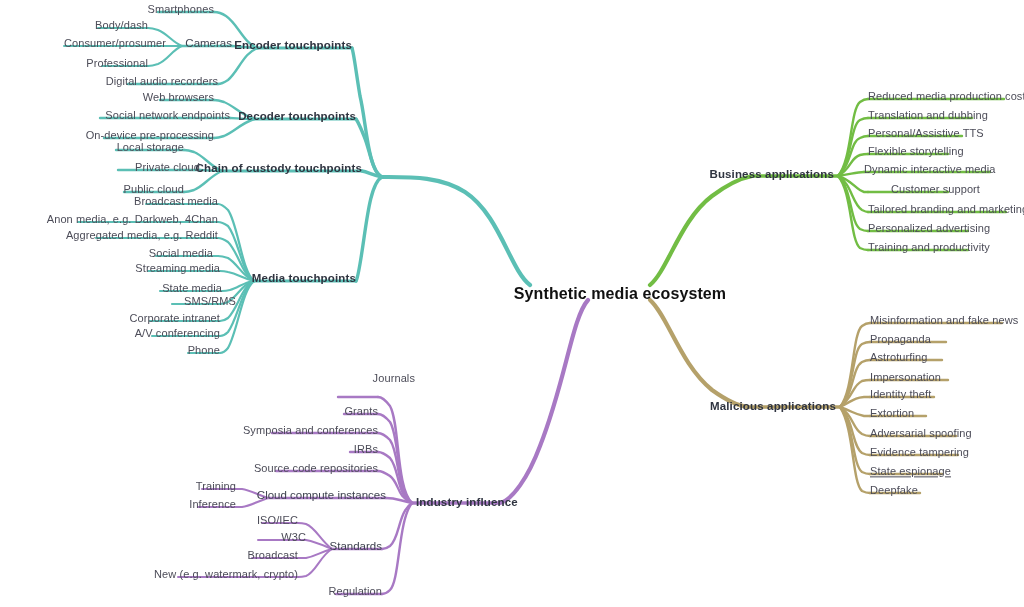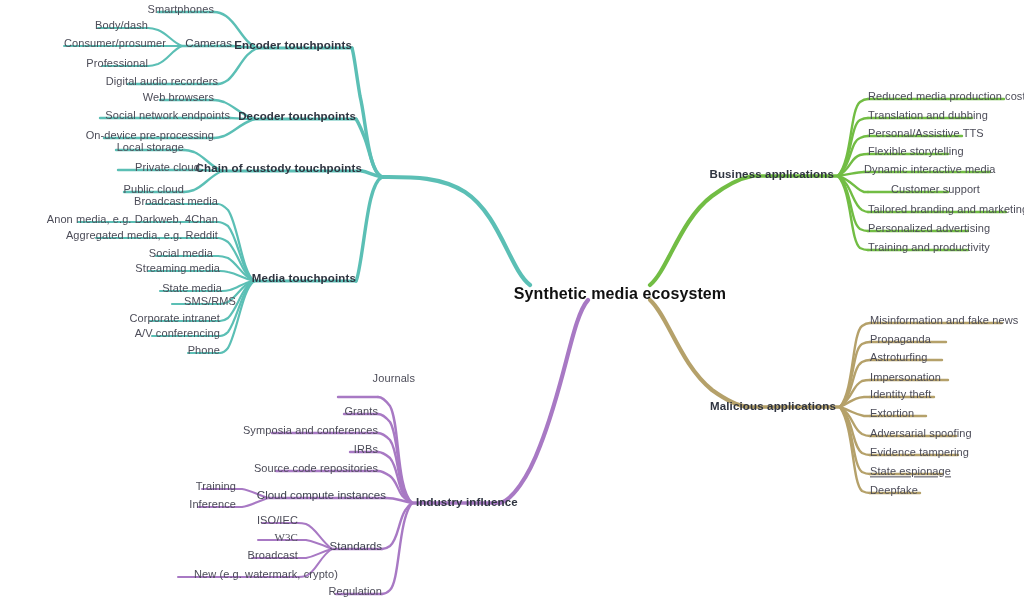--- a/index.html
+++ b/index.html
@@ -278,18 +278,18 @@
   <div class="node leaf anchor-right" style="left:378px; top:385px;margin-left:37px;">Journals</div>
   <div class="node leaf anchor-right" style="left:378px; top:418px;">Grants</div>
   <div class="node leaf anchor-right" style="left:378px; top:437px;">Symposia and conferences</div>
   <div class="node leaf anchor-right" style="left:378px; top:456px;">IRBs</div>
   <div class="node leaf anchor-right" style="left:378px; top:475px;">Source code repositories</div>
   <div class="node mid anchor-right" style="left:386px; top:502px;">Cloud compute instances</div>
   <div class="node leaf anchor-right" style="left:236px; top:493px;">Training</div>
   <div class="node leaf anchor-right" style="left:236px; top:511px;">Inference</div>
   <div class="node mid anchor-right" style="left:382px; top:553px;">Standards</div>
   <div class="node leaf anchor-right" style="left:298px; top:527px;">ISO/IEC</div>
-  <div class="node leaf anchor-right" style="left:298px; top:544px;font-family:Liberation Serif, serif;">W3C</div>
+  <div class="node leaf anchor-right" style="left:306px; top:544px;">W3C</div>
   <div class="node leaf anchor-right" style="left:298px; top:562px;">Broadcast</div>
-  <div class="node leaf anchor-right" style="left:298px; top:581px;margin-left:40px;">New (e.g. watermark, crypto)</div>
+  <div class="node leaf anchor-right" style="left:298px; top:581px;">New (e.g. watermark, crypto)</div>
   <div class="node leaf anchor-right" style="left:382px; top:598px;">Regulation</div>
 
 </div>
 
 </body></html>

